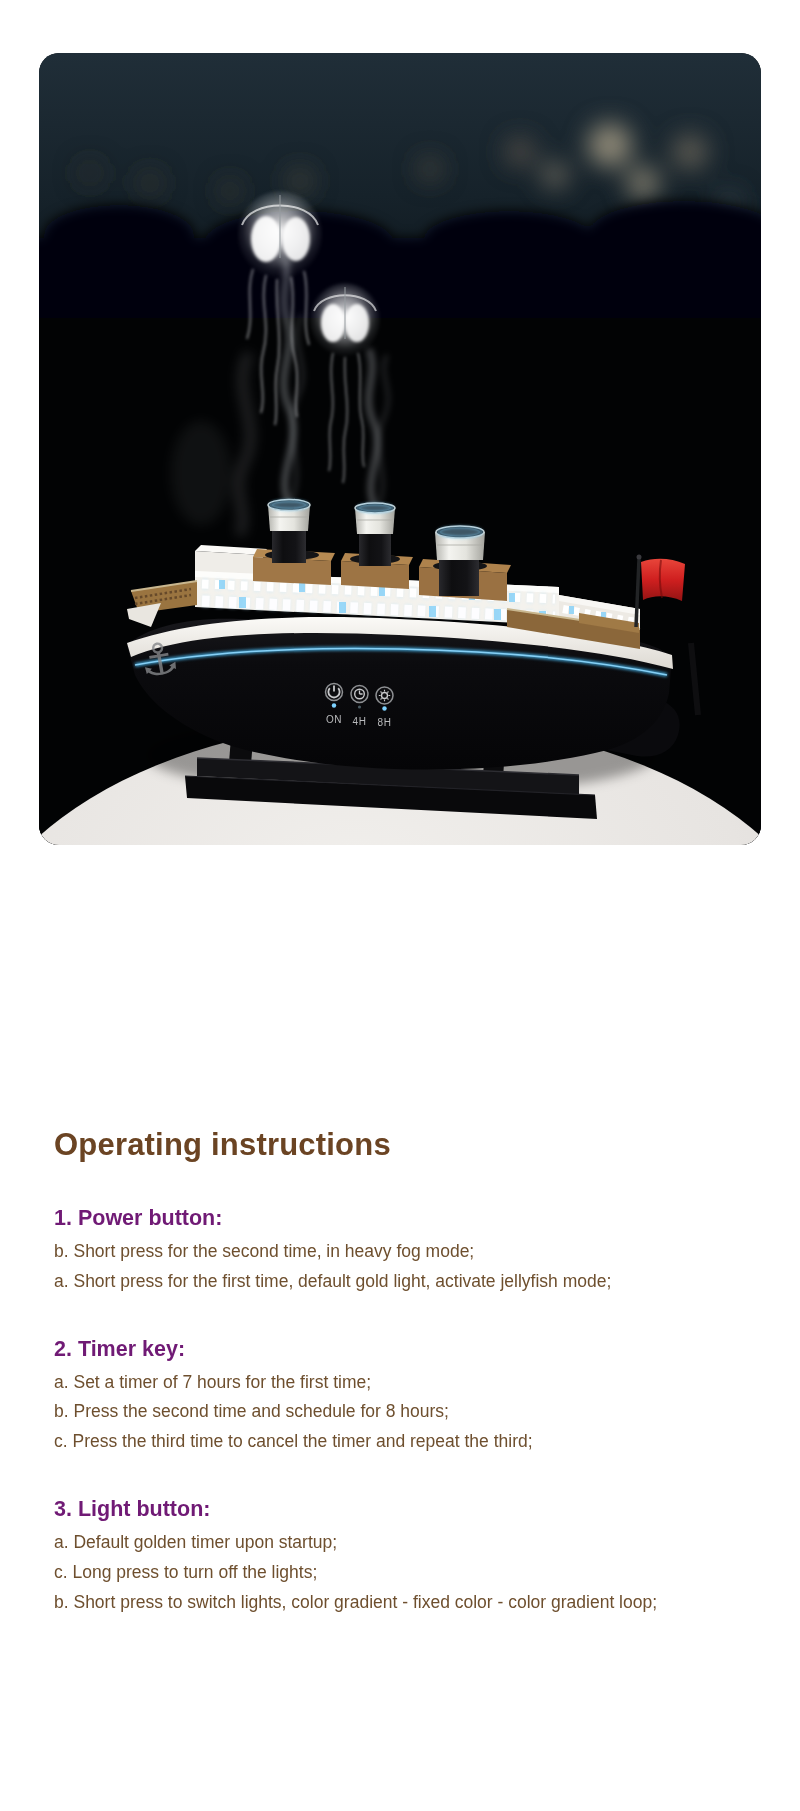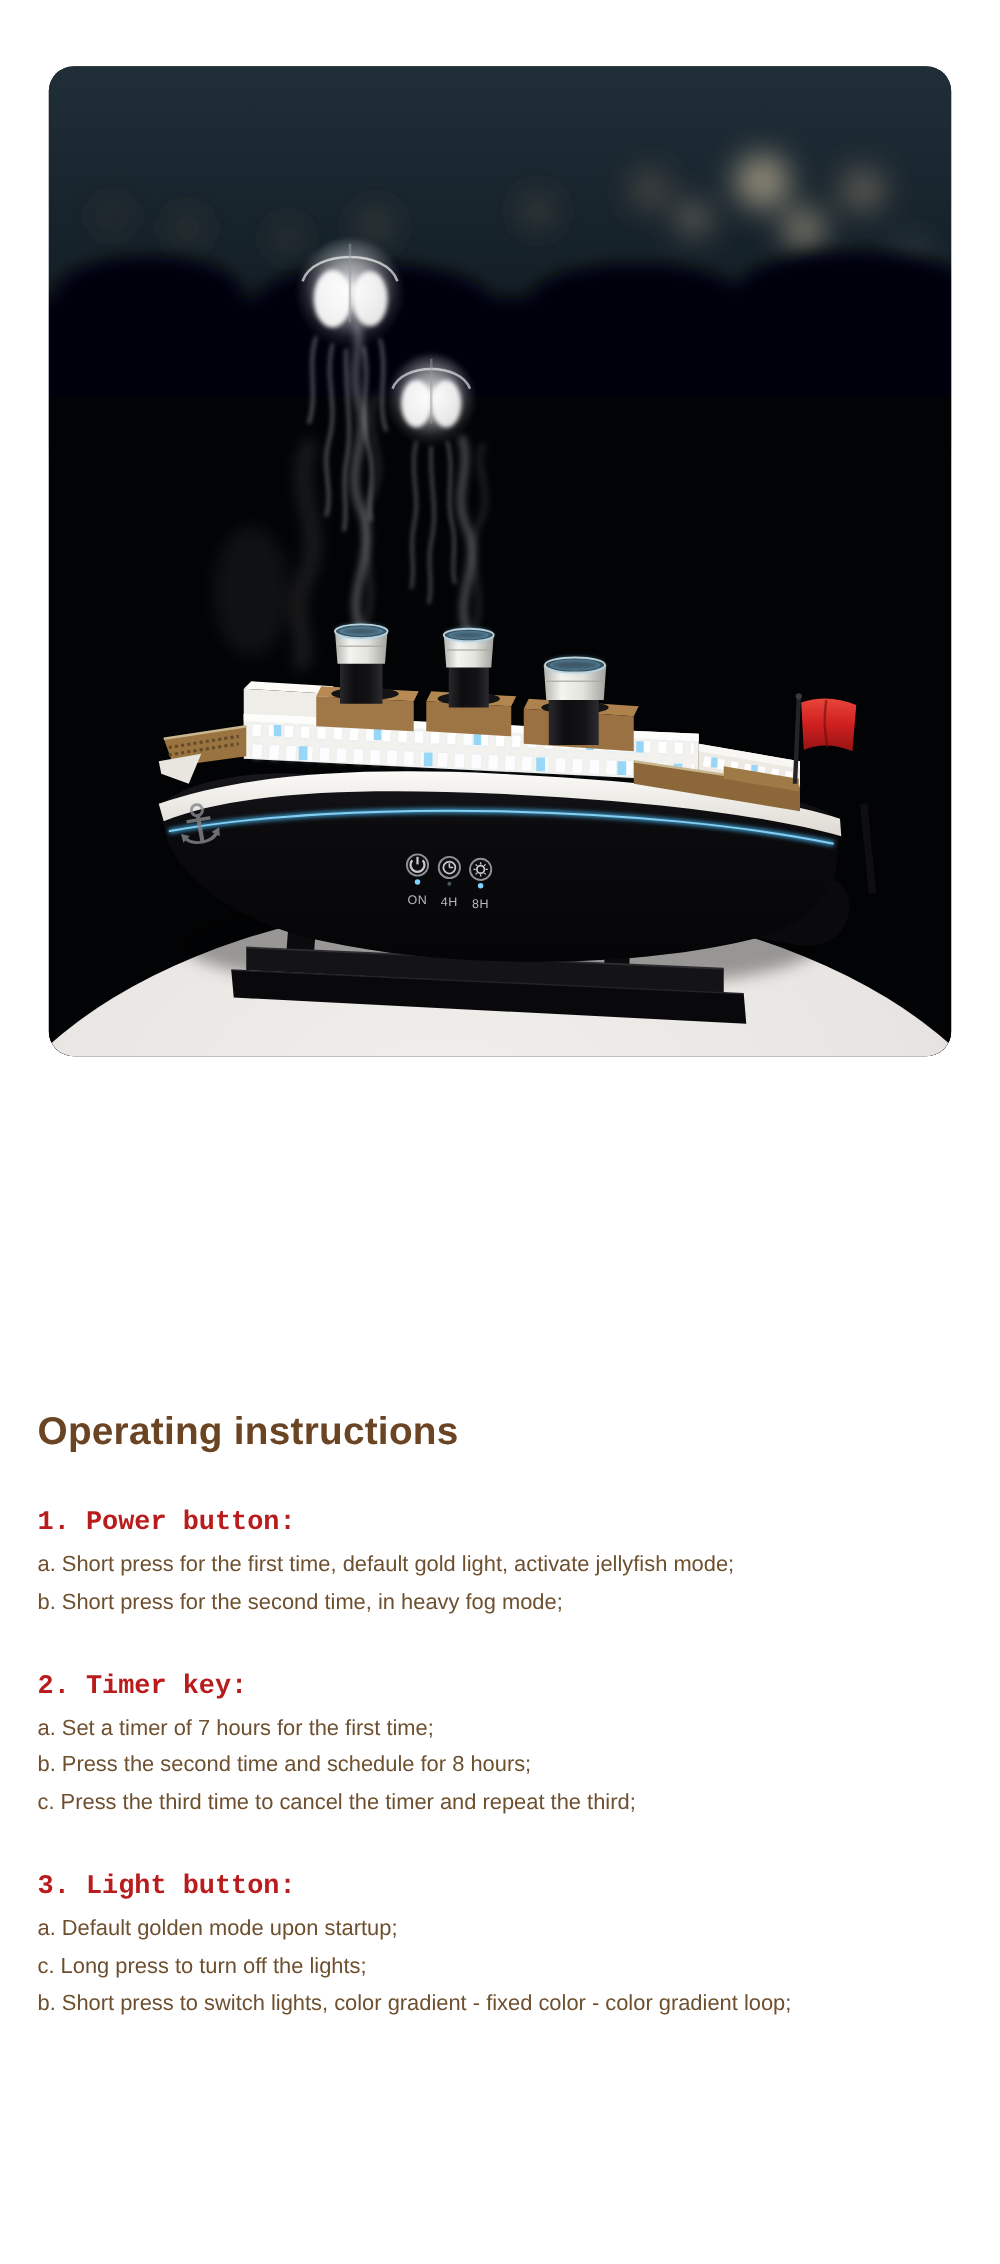--- a/index.html
+++ b/index.html
@@ -1,22 +1,22 @@
 <!DOCTYPE html>
 <html><head>
 <meta charset="utf-8">
 <style>
   html,body{margin:0;padding:0;background:#ffffff;}
   body{width:800px;height:1811px;position:relative;font-family:"Liberation Sans",sans-serif;overflow:hidden;}
   .photo{position:absolute;left:39px;top:53px;width:722px;height:792px;border-radius:20px;overflow:hidden;background:#0a0f14;}
   .photo svg{display:block;}
-  .instructions{position:absolute;left:30px;top:1126px;width:716px;color:#6e4f2e;}
+  .instructions{position:absolute;left:54px;top:1126px;width:716px;color:#6e4f2e;}
   .instructions h1{font-size:31px;line-height:38px;font-weight:700;color:#6b4423;margin:0 0 41px 0;letter-spacing:.2px;}
   .sec{margin-bottom:39px;}
-  .sec h2{font-size:21.5px;line-height:26px;font-weight:700;color:#b91c1c;margin:0 0 6px 0;font-family:Liberation Mono, monospace;}
+  .sec h2{font-size:21.5px;line-height:26px;font-weight:700;color:#701a75;margin:0 0 6px 0;}
   .item{font-size:17.5px;line-height:29.8px;color:#6e4f2e;padding-left:30px;text-indent:-30px;}
   .item.wrap{max-width:648px;}
 </style>
 </head>
 <body>
 
 <figure class="photo" style="margin:0">
 <svg width="722" height="792" viewBox="0 0 722 792" xmlns="http://www.w3.org/2000/svg">
   <defs>
     <linearGradient id="skyG" x1="0" y1="0" x2="0" y2="1">
@@ -283,30 +283,30 @@
     <text x="345.5" y="673" font-size="10" fill="#b9babc" text-anchor="middle" letter-spacing=".5">8H</text>
   </g>
 </svg>
 </figure>
 
 <section class="instructions">
   <h1>Operating instructions</h1>
 
   <div class="sec">
     <h2>1. Power button:</h2>
+    <div class="item">b. Short press for the second time, in heavy fog mode;</div>
     <div class="item">a. Short press for the first time, default gold light, activate jellyfish mode;</div>
-    <div class="item">b. Short press for the second time, in heavy fog mode;</div>
   </div>
 
   <div class="sec">
     <h2>2. Timer key:</h2>
     <div class="item">a. Set a timer of 7 hours for the first time;</div>
     <div class="item">b. Press the second time and schedule for 8 hours;</div>
     <div class="item">c. Press the third time to cancel the timer and repeat the third;</div>
   </div>
 
   <div class="sec">
     <h2>3. Light button:</h2>
-    <div class="item">a. Default golden mode upon startup;</div>
+    <div class="item">a. Default golden timer upon startup;</div>
     <div class="item">c. Long press to turn off the lights;</div>
     <div class="item wrap">b. Short press to switch lights, color gradient - fixed color - color gradient loop;</div>
   </div>
 </section>
 
 </body></html>

